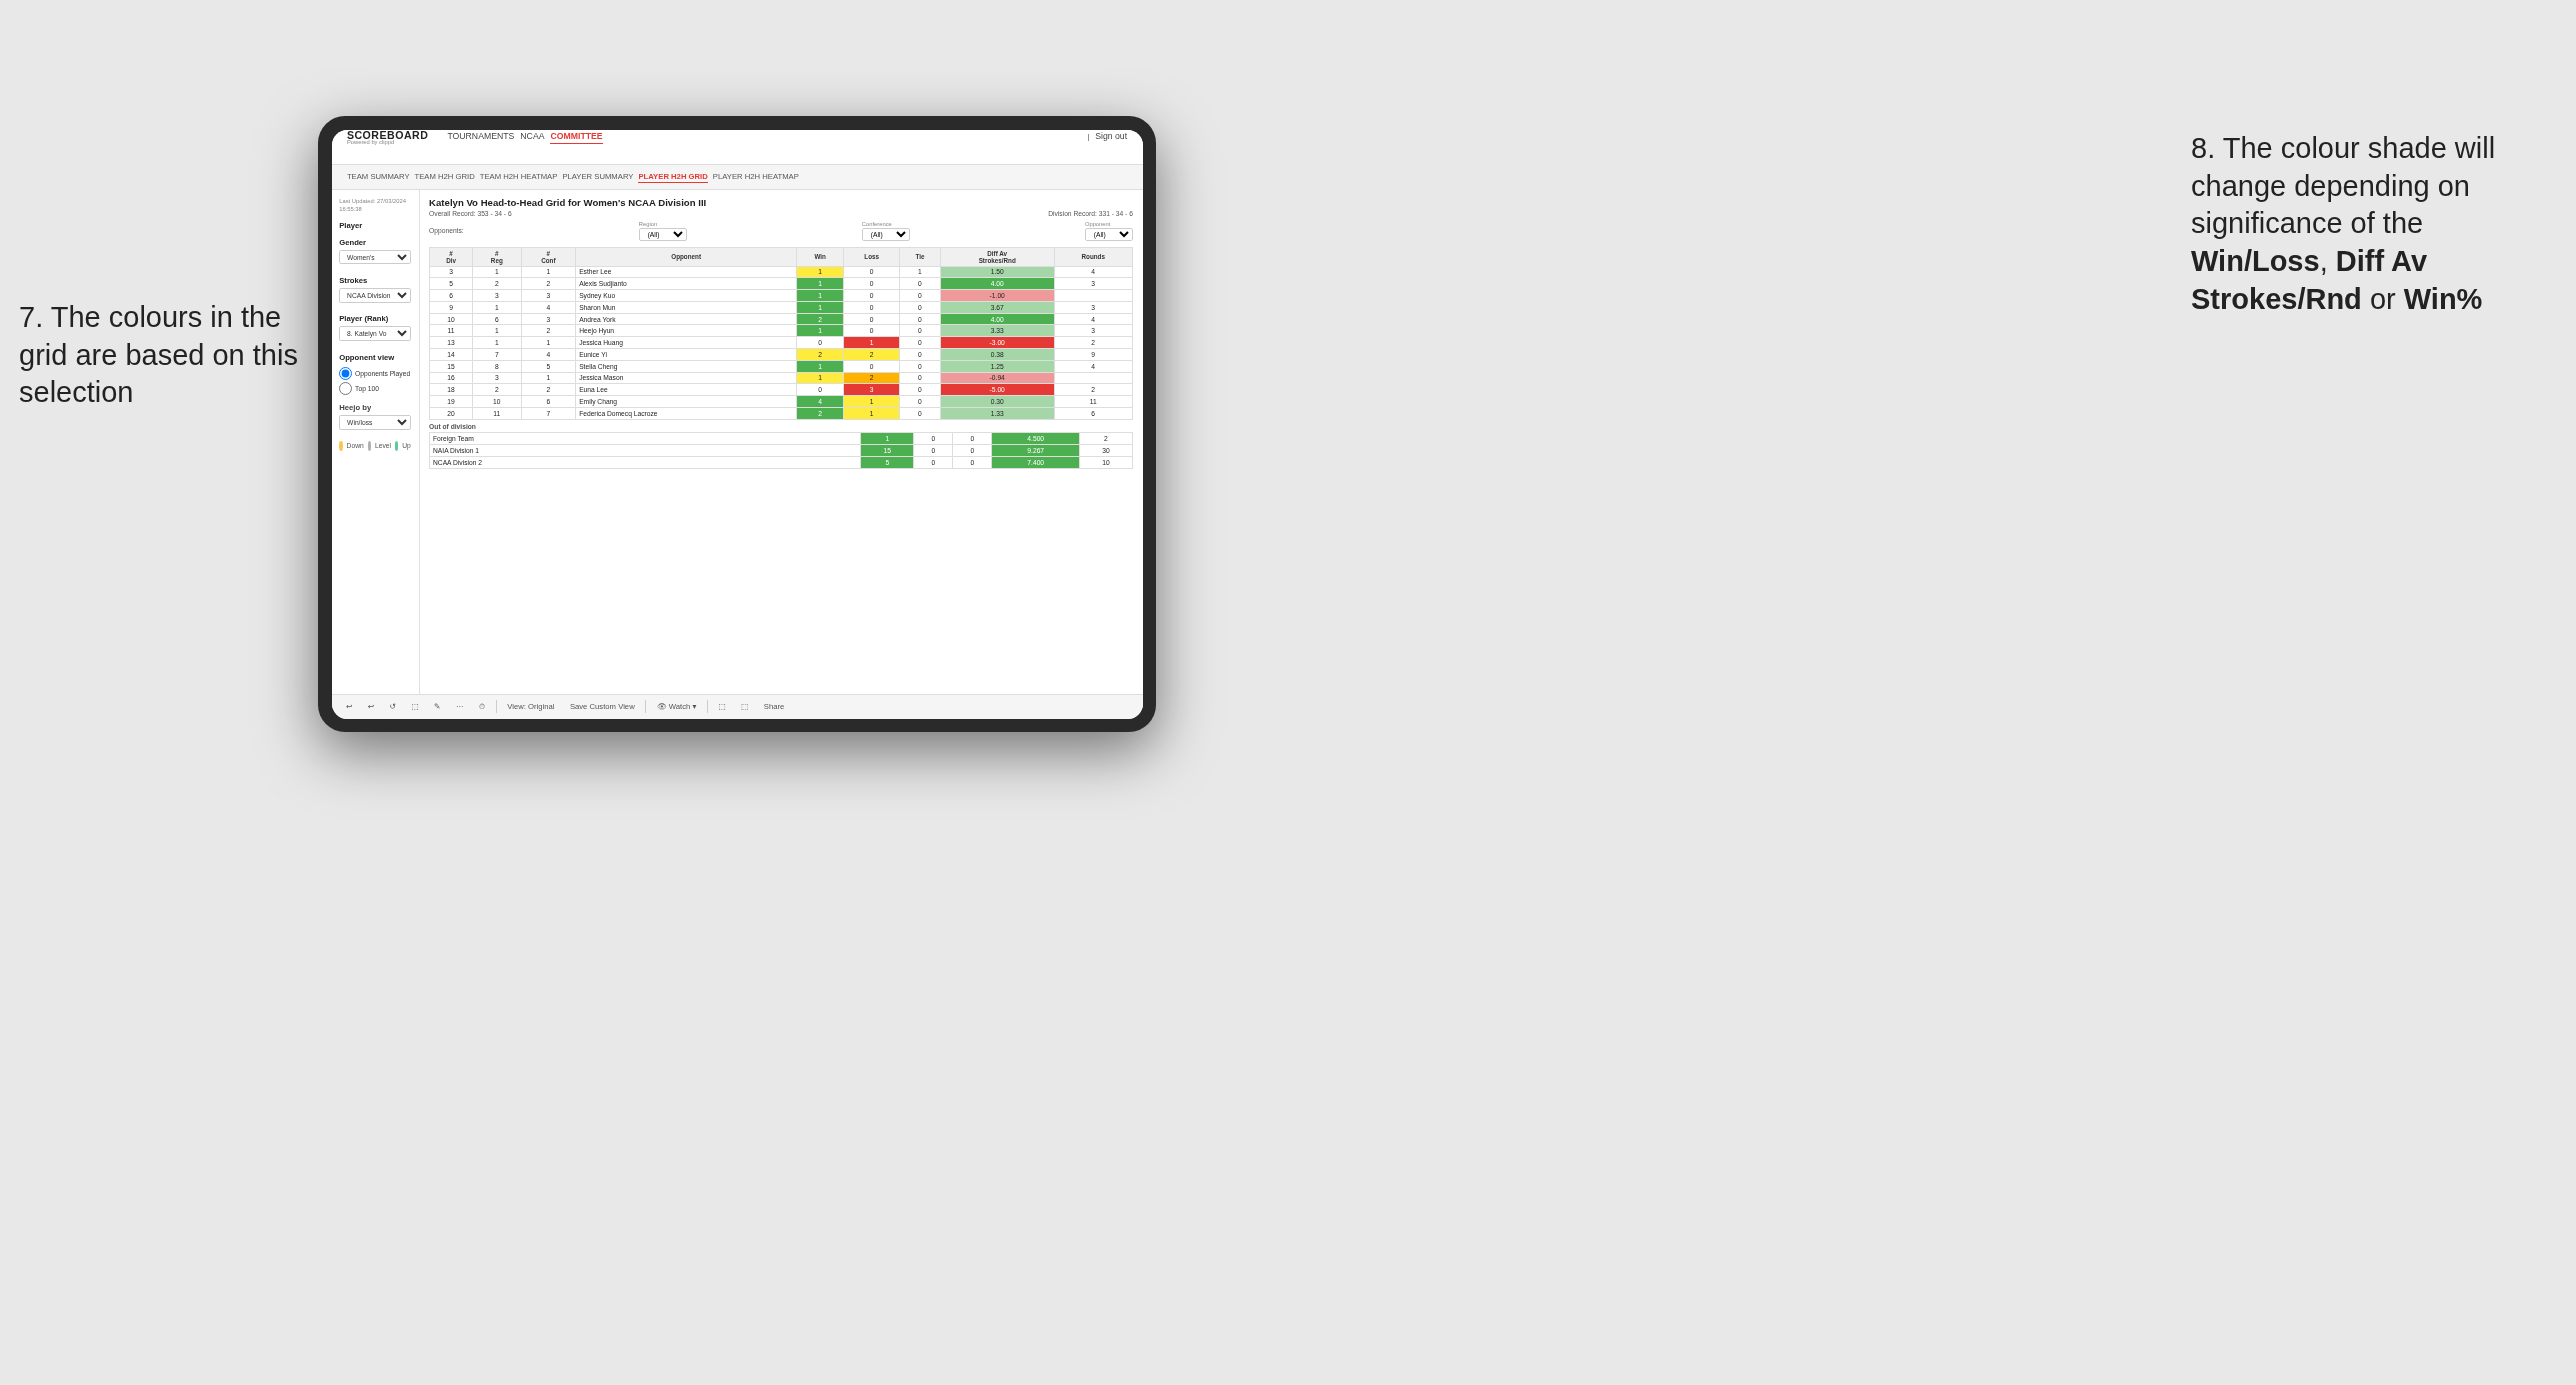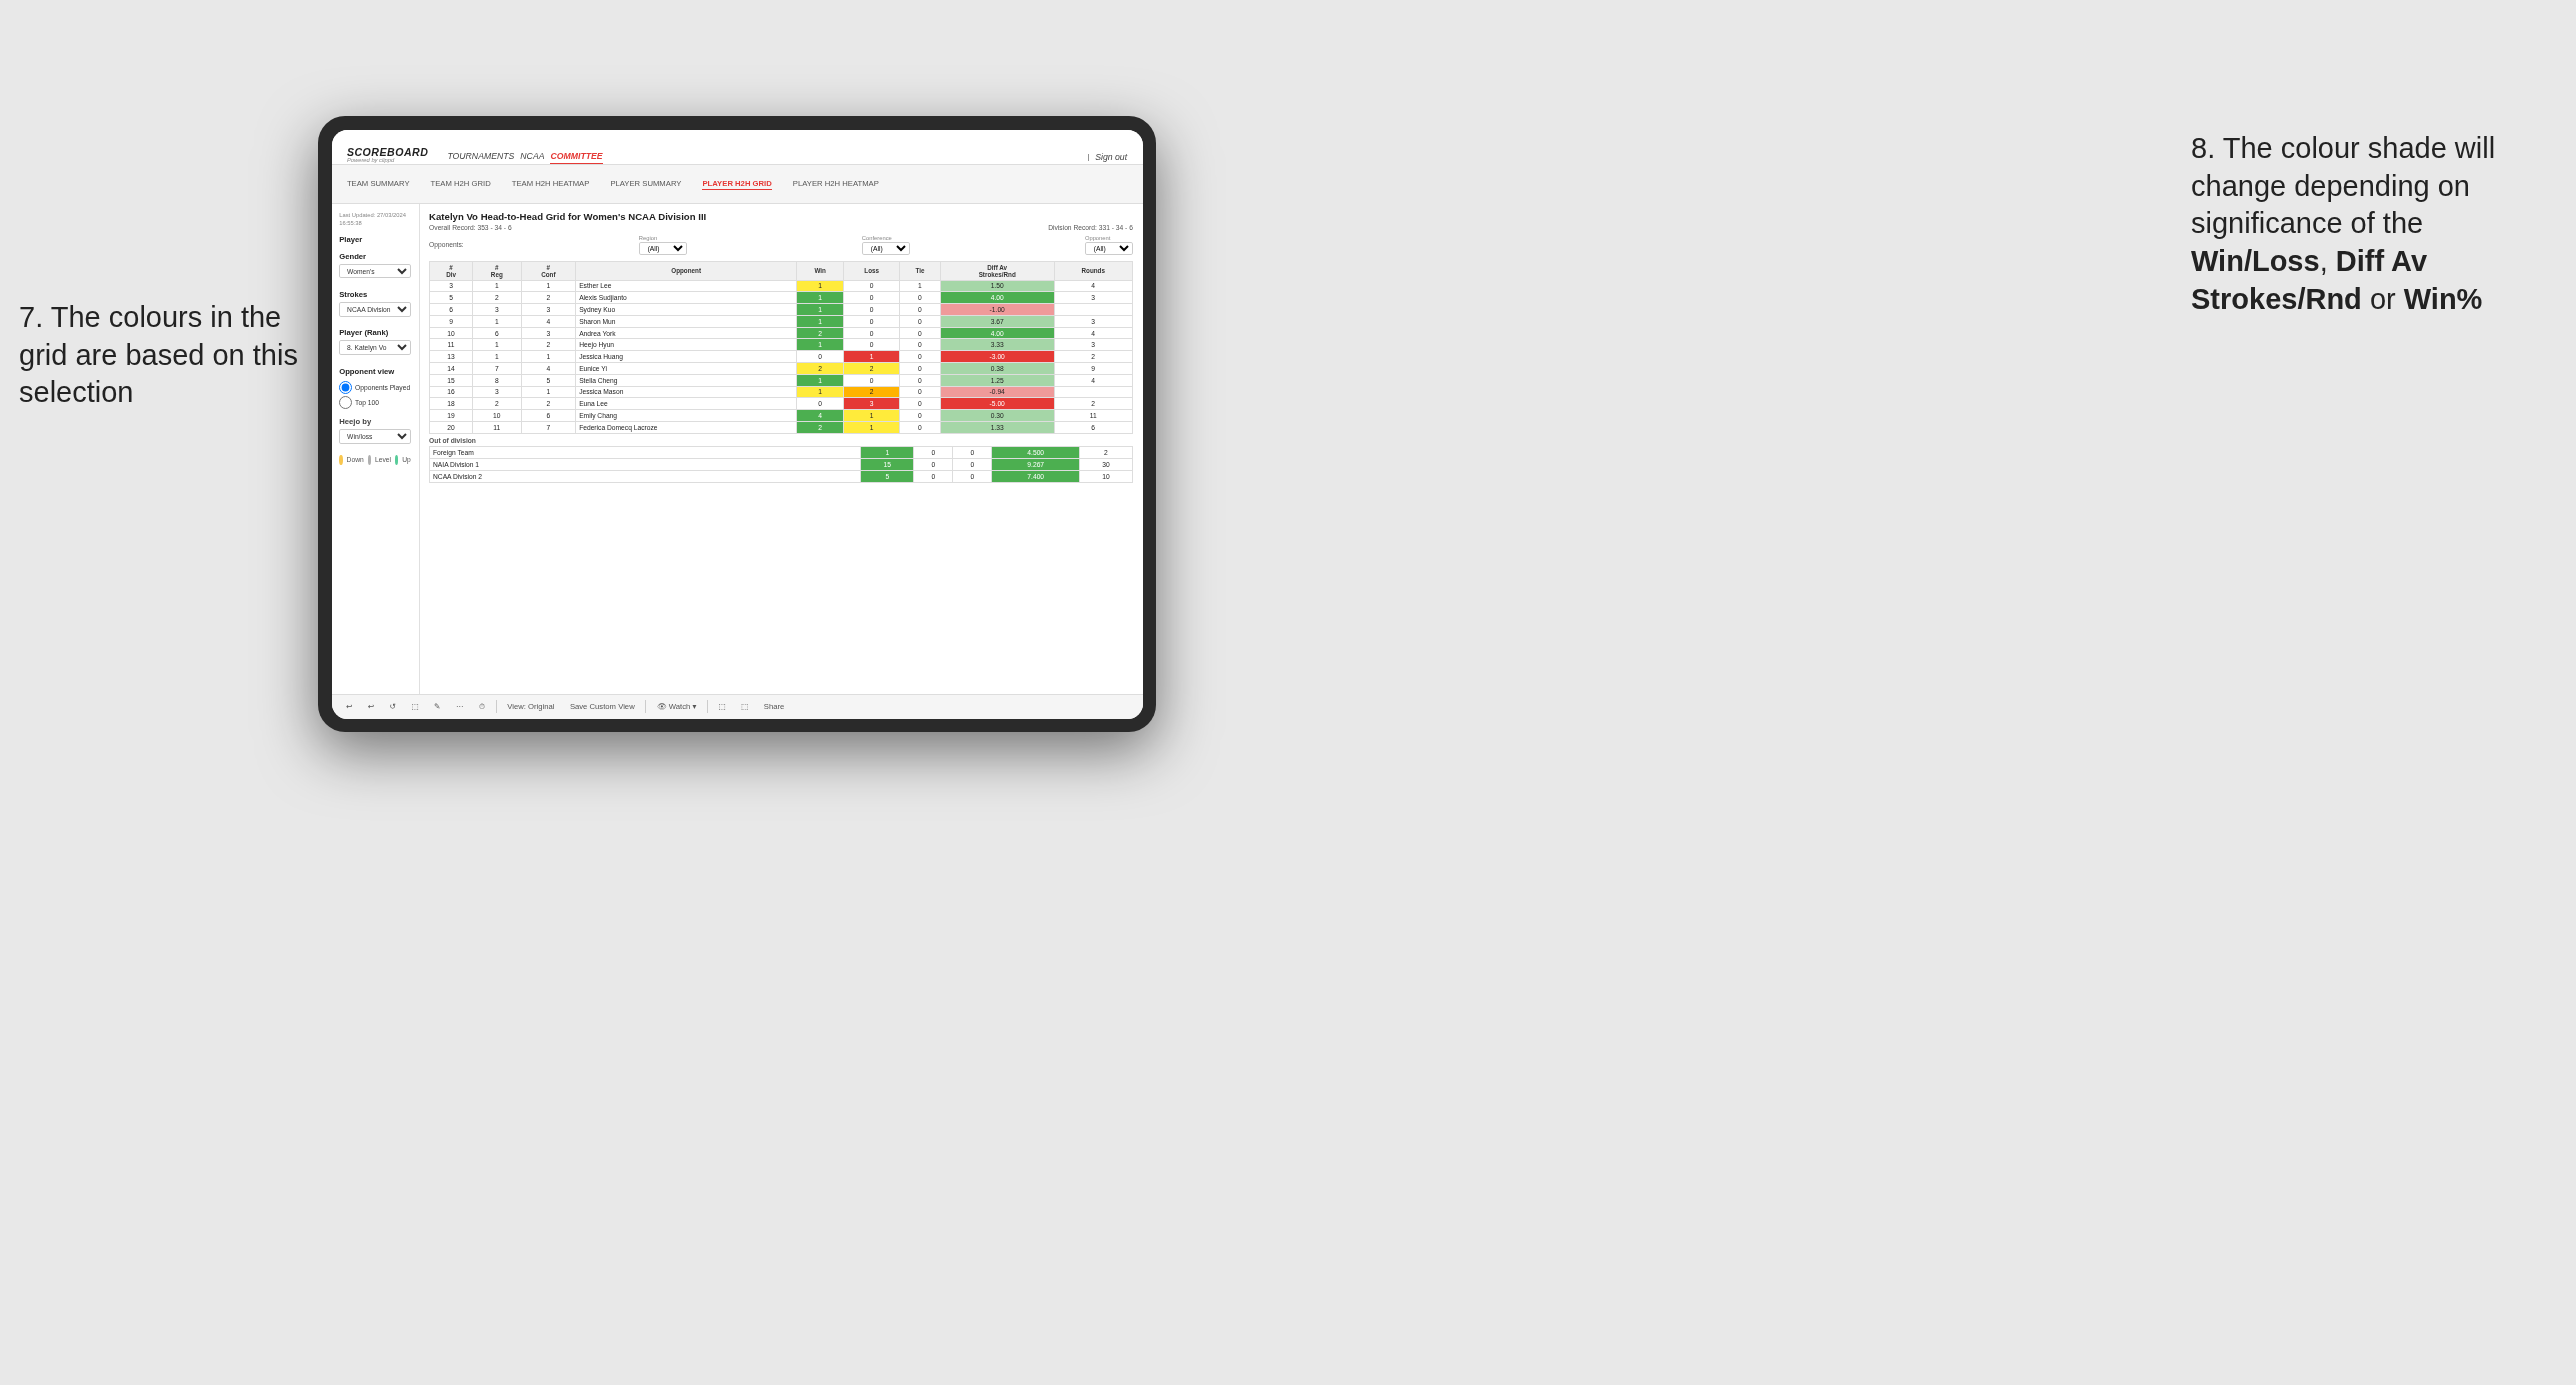--- a/index.html
+++ b/index.html
@@ -33,24 +33,23 @@
       display: flex;
       flex-direction: column;
     }
 
     
     .top-nav {
       background: #fff;
       border-bottom: 1px solid #ddd;
       padding: 0 15.4px;
       display: flex;
-      align-items: flex-end;
+      align-items: flex-start;
       height: 35px;
       flex-shrink: 0;
-      font-style: italic;
     }
     .logo-area {
       display: flex;
       flex-direction: column;
       margin-right: 19px;
     }
     .logo-text {
       font-size: 10.6px;
       font-weight: 900;
       color: #222;
@@ -86,22 +85,22 @@
       align-items: center;
       gap: 5.8px;
     }
 
     
     .sub-nav {
       background: #f5f5f5;
       border-bottom: 1px solid #ddd;
       padding: 0 15.4px;
       display: flex;
-      gap: 21px;
-      height: 39px;
+      gap: 5px;
+      height: 25px;
       align-items: center;
       flex-shrink: 0;
     }
     .sub-nav-item {
       font-size: 7.7px;
       color: #555;
       cursor: pointer;
       padding: 1.9px 0;
     }
     .sub-nav-item.active {

